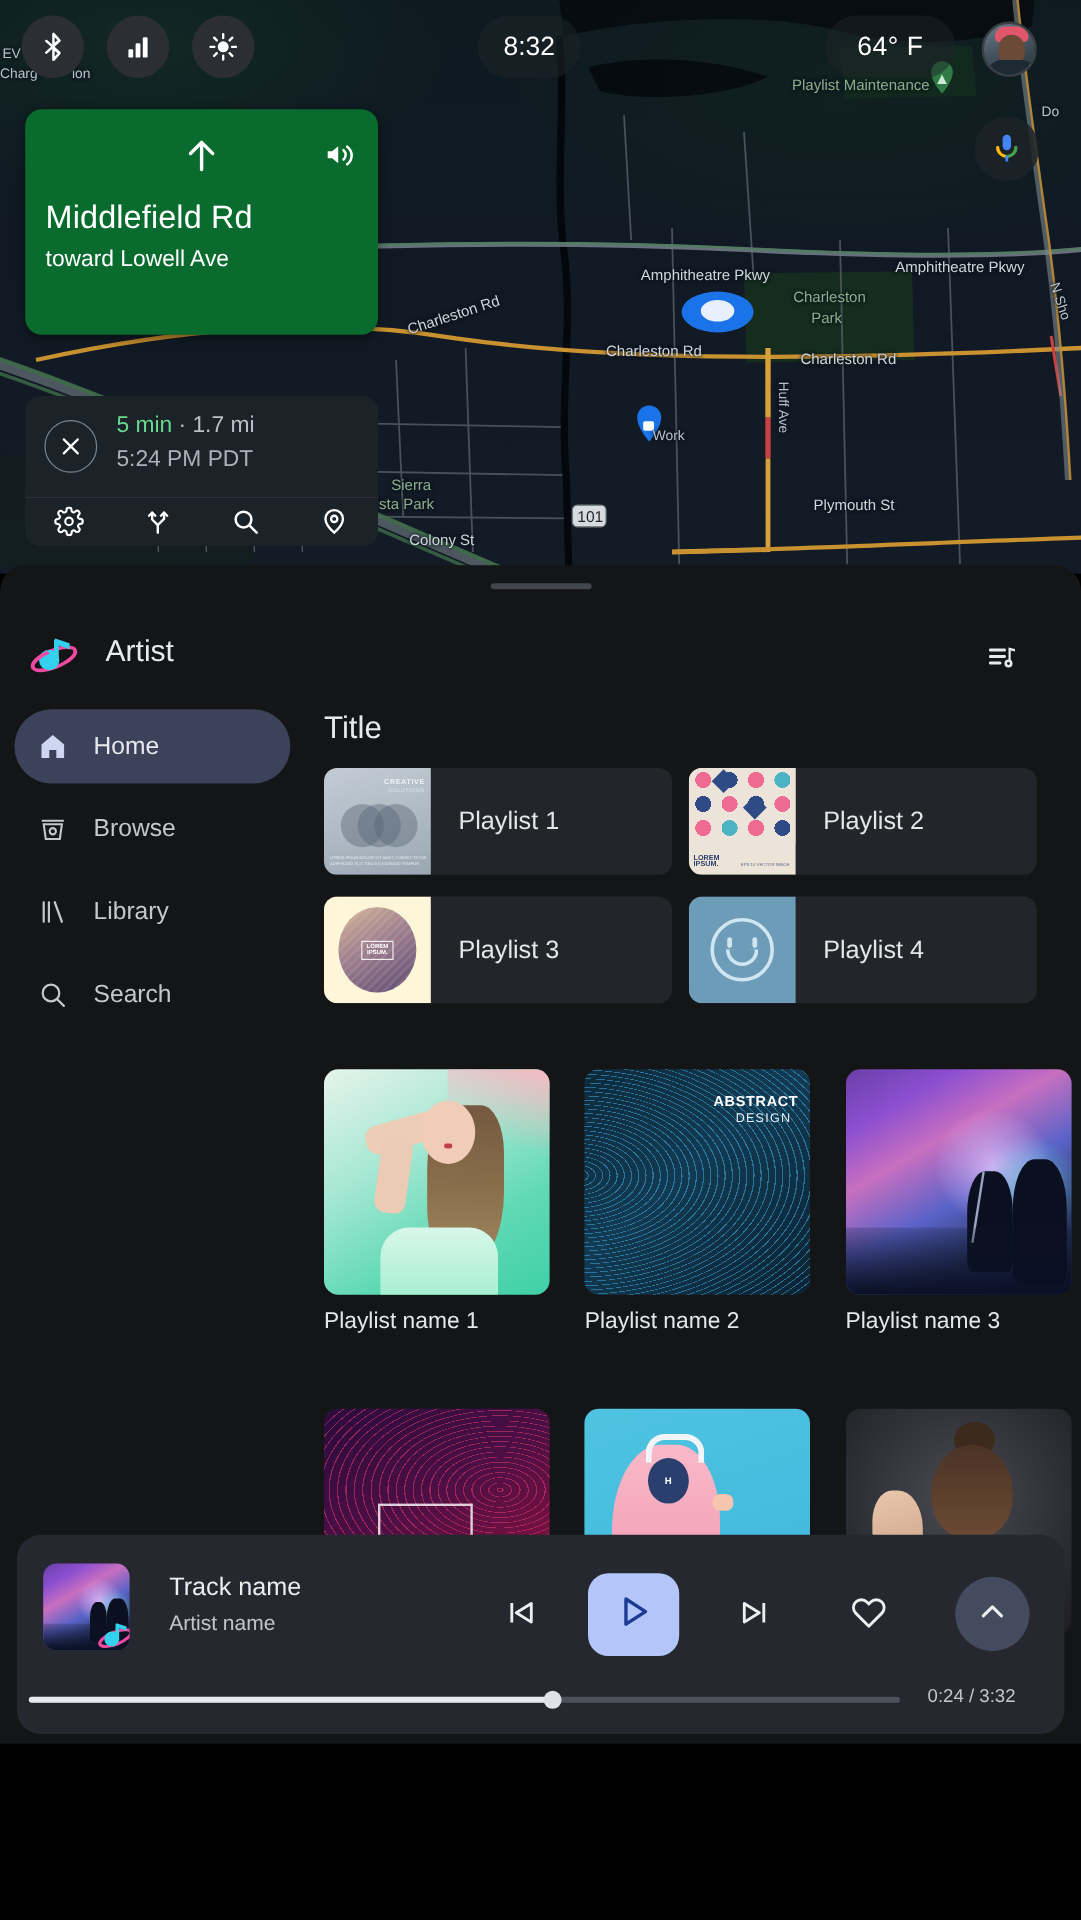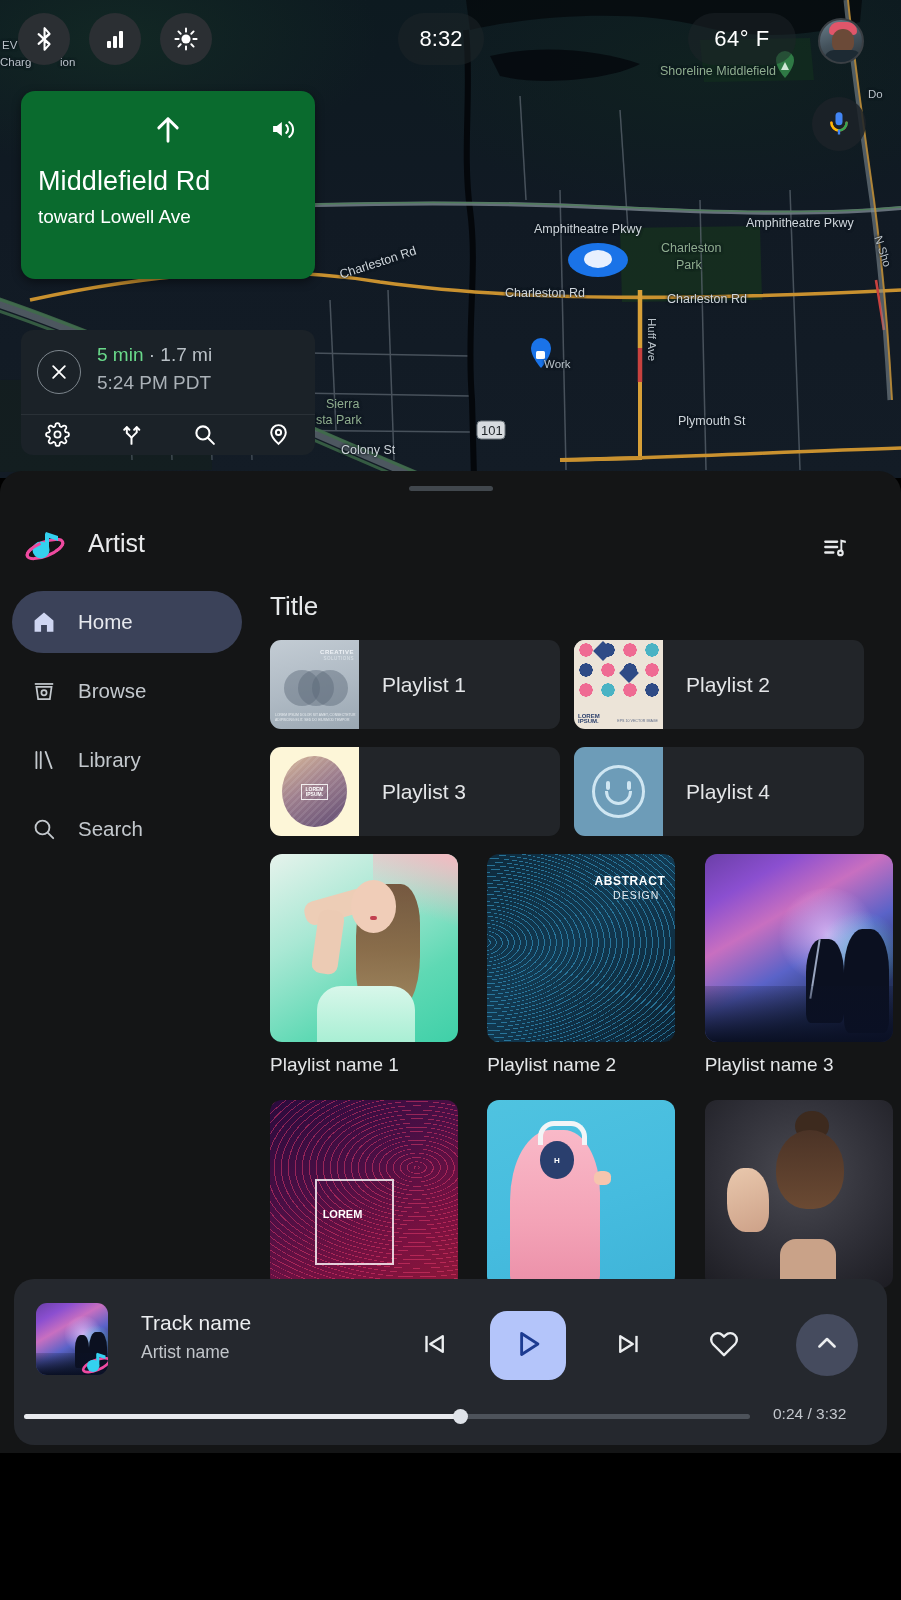--- a/index.html
+++ b/index.html
@@ -117,21 +117,21 @@
   .rowcards{display:flex;gap:14px;margin-top:18px;}
   .pcard{
     width:290px;height:89px;background:#222529;border-radius:11px;
     display:flex;align-items:center;overflow:hidden;
   }
   .pcard .thumb{width:89px;height:89px;flex:0 0 89px;position:relative;overflow:hidden;}
   .pcard .pname{font-size:21px;color:#e4e6e8;margin-left:23px;}
 
   
   .tiles{display:flex;gap:21px;margin-top:18px;}
-  .tile{width:204px;}
+  .tile{width:204px;margin-top:37px;}
   .tile .art{width:188px;height:188px;border-radius:12px;overflow:hidden;position:relative;}
   .tile .tname{font-size:19px;color:#e4e6e8;margin-top:12px;}
 
   
   .art-creative{background:linear-gradient(165deg,#c3ccd4 0%,#aeb9c3 55%,#9aa7b2 100%);}
   .art-creative .c{position:absolute;border-radius:50%;background:rgba(90,105,120,.45);}
   .art-creative .t1{position:absolute;right:5px;top:9px;font-size:6px;color:#eef2f6;letter-spacing:.5px;font-weight:bold;}
   .art-creative .t2{position:absolute;right:5px;top:16px;font-size:4.5px;color:#dde4ea;letter-spacing:.5px;}
   .art-creative .t3{position:absolute;left:5px;bottom:6px;font-size:3.4px;color:#e6ebef;line-height:1.5;}
 
@@ -307,21 +307,21 @@
 
       <path d="M776,60 a9,9 0 1,1 18,0 c0,8 -9,18 -9,18 c0,0 -9,-10 -9,-18z" fill="#2f7a45"></path>
       <polygon points="785,62 789,70 781,70" fill="#cfe8d6"></polygon>
 
       <rect x="477" y="421" width="28" height="18" rx="4" fill="#d7dbdf" stroke="#70797f"></rect>
     </svg>
 
     <div class="mlabel small" style="left:2px;top:39px">EV C</div>
     <div class="mlabel small" style="left:0px;top:56px">Charg</div>
     <div class="mlabel small" style="left:60px;top:56px">ion</div>
-    <div class="mlabel park" style="left:660px;top:64px">Shoreline Middlefield</div>
+    <div class="mlabel park" style="left:660px;top:64px">Playlist Maintenance</div>
     <div class="mlabel small" style="left:868px;top:88px">Do</div>
     <div class="mlabel" style="left:534px;top:222px">Amphitheatre Pkwy</div>
     <div class="mlabel" style="left:746px;top:216px">Amphitheatre Pkwy</div>
     <div class="mlabel park" style="left:661px;top:241px">Charleston</div>
     <div class="mlabel park" style="left:676px;top:258px">Park</div>
     <div class="mlabel" style="left:505px;top:286px">Charleston Rd</div>
     <div class="mlabel" style="left:667px;top:292px">Charleston Rd</div>
     <div class="mlabel small" style="left:544px;top:358px">Work</div>
     <div class="mlabel park" style="left:326px;top:397px">Sierra</div>
     <div class="mlabel park" style="left:305px;top:413px">Vista Park</div>

